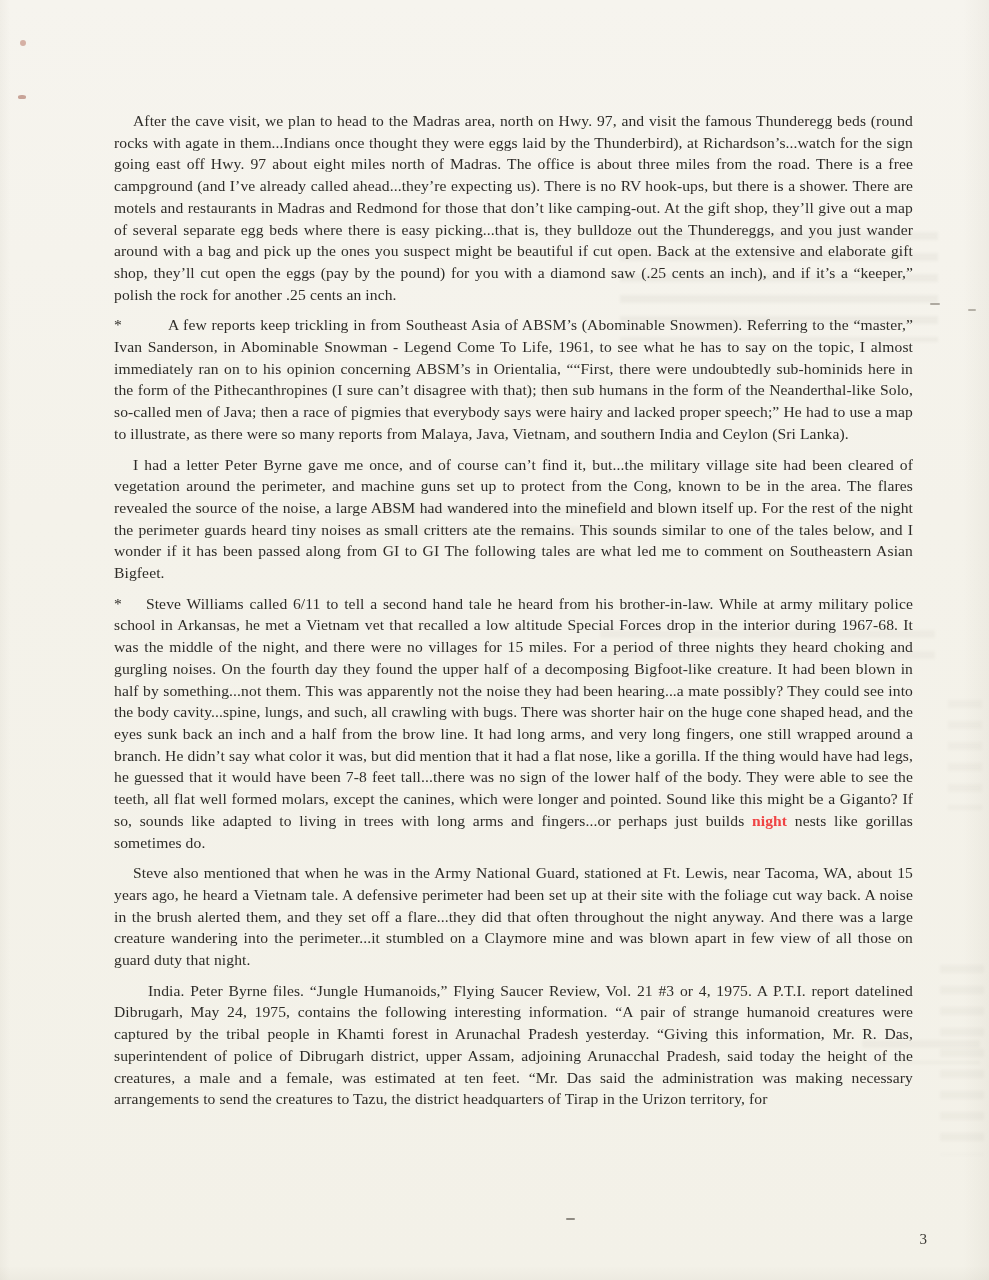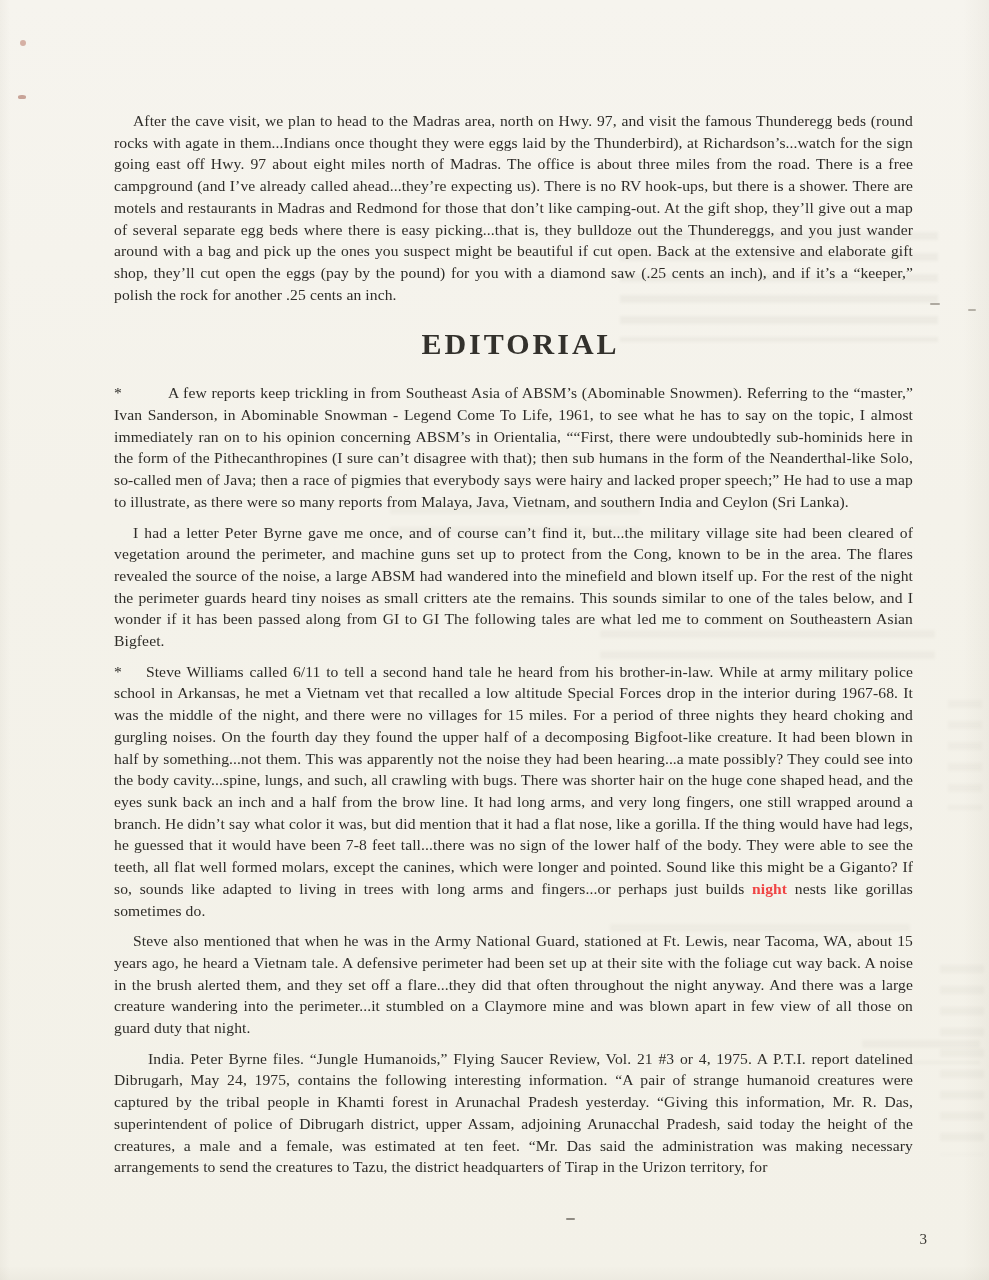--- a/index.html
+++ b/index.html
@@ -126,21 +126,20 @@
   <div class="speck speck-dash-1"></div>
   <div class="speck speck-dash-2"></div>
   <div class="speck speck-dash-3"></div>
 
   <div class="content">
 
     <p class="indent">
       <span>After the cave visit, we plan to head to the Madras area, north on Hwy. 97, and visit the famous Thunderegg beds (round rocks with agate in them...Indians once thought they were eggs laid by the Thunderbird), at Richardson’s...watch for the sign going east off Hwy. 97 about eight miles north of Madras.  The office is about three miles from the road.  There is a free campground (and I’ve already called ahead...they’re expecting us).  There is no RV hook-ups, but there is a shower.  There are motels and restaurants in Madras and Redmond for those that don’t like camping-out.  At the gift shop, they’ll give out a map of several separate egg beds where there is easy picking...that is, they bulldoze out the Thundereggs, and you just wander around with a bag and pick up the ones you suspect might be beautiful if cut open.  Back at the extensive and elaborate gift shop, they’ll cut open the eggs (pay by the pound) for you with a diamond saw (.25 cents an inch), and if it’s a “keeper,” polish the rock for another .25 cents an inch.</span>
     </p>
 
-    <h1 class="editorial-heading">EDITORIAL</h1>
 
     <p>
       <span class="marker">*</span><span class="gap-wide"></span><span>A few reports keep trickling in from Southeast Asia of ABSM’s (Abominable Snowmen).  Referring to the “master,” Ivan Sanderson, in </span><span class="italic">Abominable Snowman - Legend Come To Life</span><span>, 1961, to see what he has to say on the topic, I almost immediately ran on to his opinion concerning ABSM’s in Orientalia, ““First, there were undoubtedly sub-hominids here in the form of the Pithecanthropines (I sure can’t disagree with that); then sub humans in the form of the Neanderthal-like Solo, so-called men of Java; then a race of pigmies that everybody says were hairy and lacked proper speech;”  He had to use a map to illustrate, as there were so many reports from Malaya, Java, Vietnam, and southern India and Ceylon (Sri Lanka).</span>
     </p>
 
     <p class="indent">
       <span>I had a letter Peter Byrne gave me once, and of course can’t find it, but...the military village site had been cleared of vegetation around the perimeter, and machine guns set up to protect from the Cong, known to be in the area.  The flares revealed the source of the noise, a large ABSM had wandered into the minefield and blown itself up.  For the rest of the night the perimeter guards heard tiny noises as small critters ate the remains.  This sounds similar to one of the tales below, and I wonder if it has been passed along from GI to GI  The following tales are what led me to comment on Southeastern Asian Bigfeet.</span>
     </p>
 
     <p>

